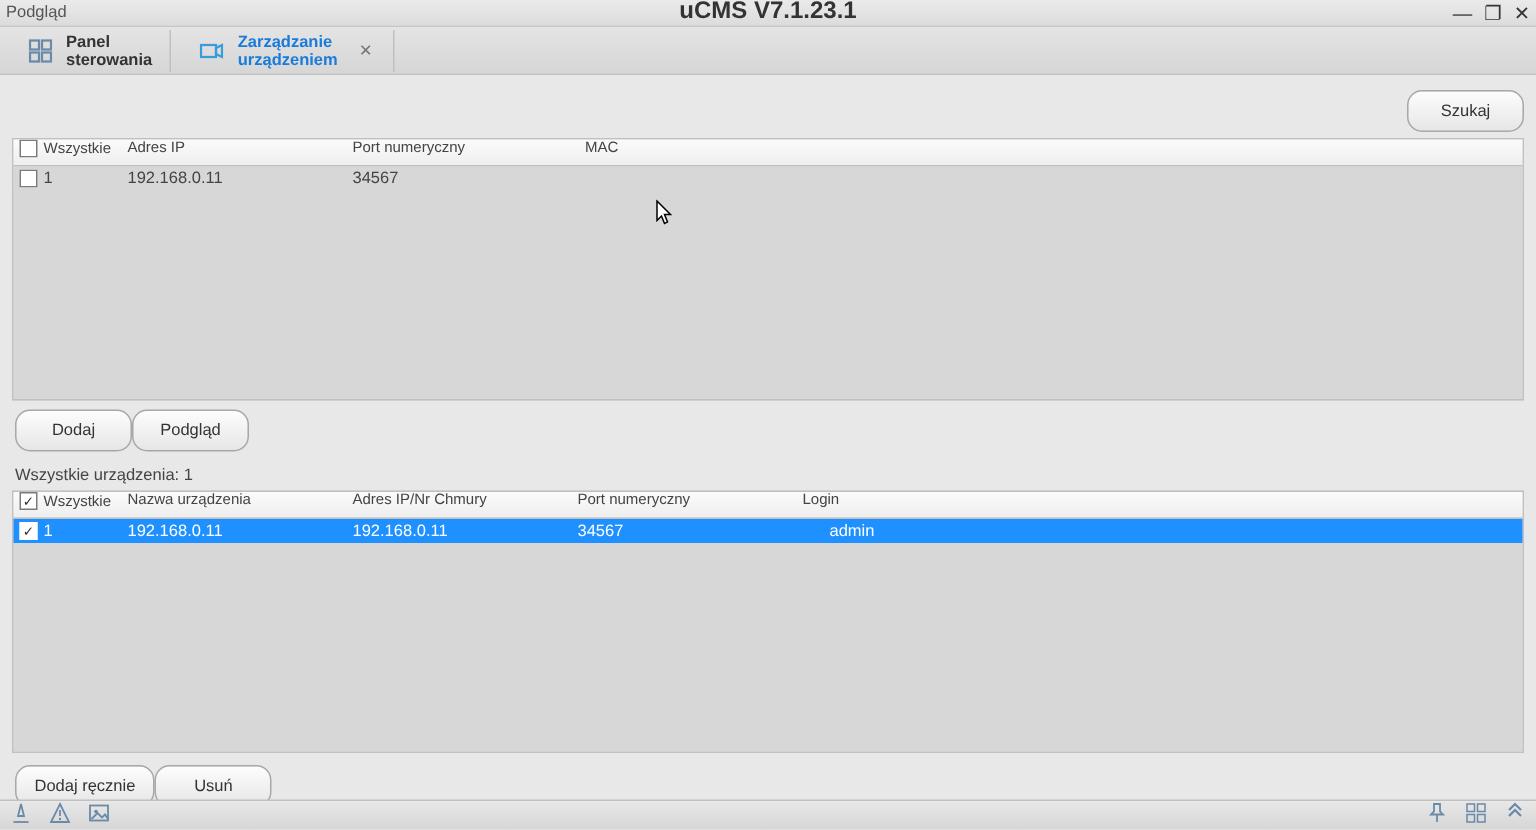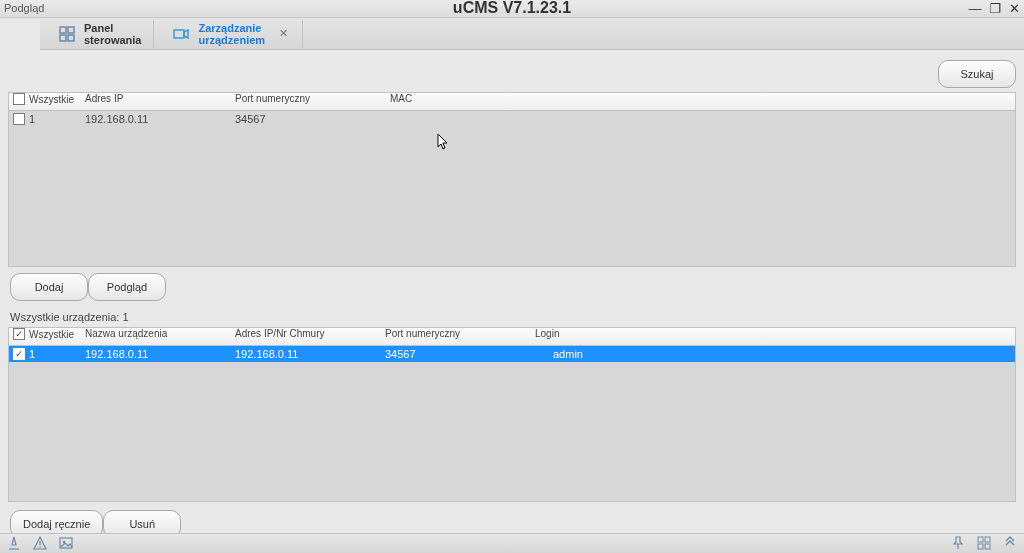--- a/index.html
+++ b/index.html
@@ -35,21 +35,20 @@
     font-size: 13px; color: #333;
   }
   .tabbar {
     height: 32px;
     background: linear-gradient(#e4e4e4, #d6d6d6);
     display: flex;
     align-items: center;
     padding: 0 6px;
     gap: 6px;
     border-bottom: 1px solid #c0c0c0;
-    margin-left: 40px;
   }
   .tab {
     display: flex; align-items: center; gap: 8px;
     padding: 2px 12px;
     height: 28px;
     border-right: 1px solid #c0c0c0;
   }
   .tab .tab-icon { width: 18px; height: 18px; display:flex; align-items:center; justify-content:center; }
   .tab .tab-text { line-height: 12px; }
   .tab .tab-text.bold { font-weight: bold; color: #333; }

